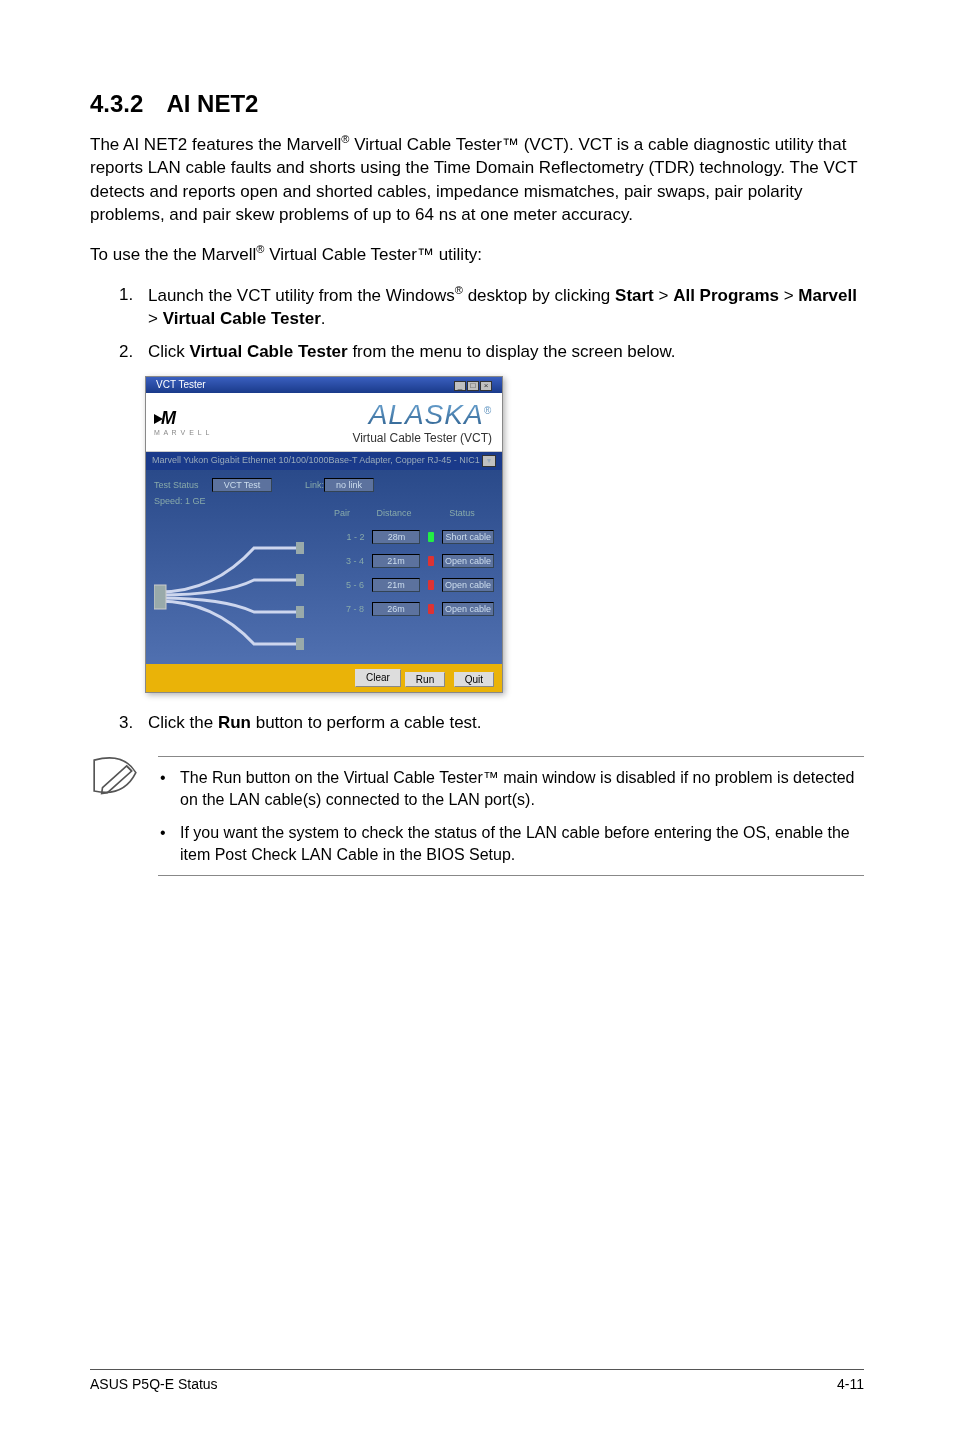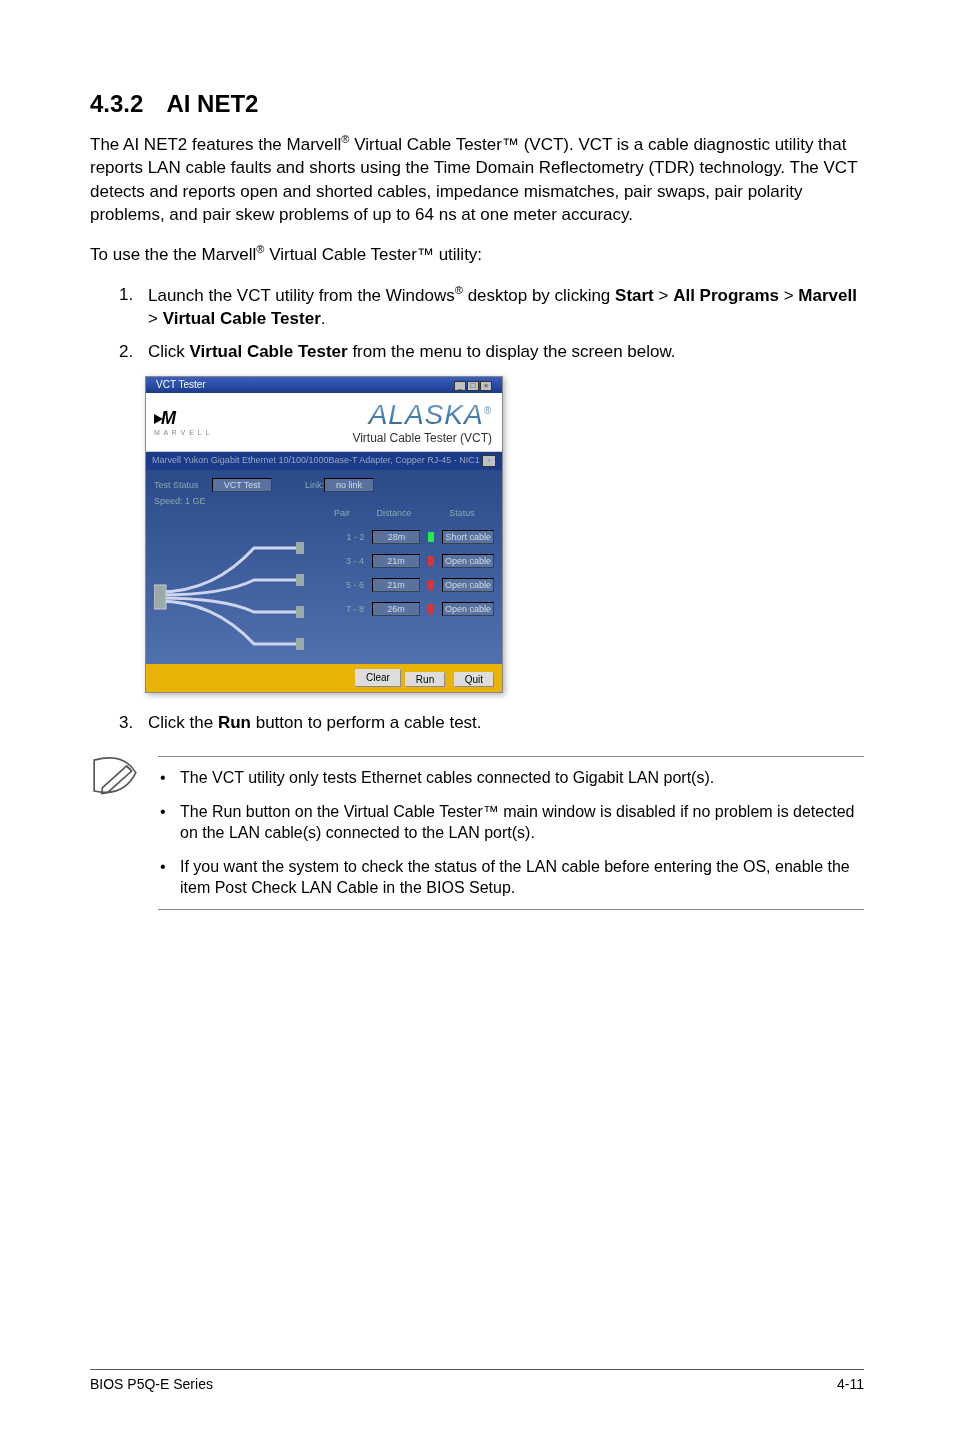--- a/index.html
+++ b/index.html
@@ -289,25 +289,24 @@
   <div class="note-box">
     <div class="note-icon">
       <svg viewBox="0 0 60 50">
         <path d="M5 5 Q 40 -5 55 20 Q 40 50 5 42 Z" fill="none" stroke="#555" stroke-width="2"></path>
         <path d="M15 38 L44 12 L50 18 L21 44 L14 45 Z" fill="none" stroke="#555" stroke-width="2"></path>
         <line x1="44" y1="12" x2="50" y2="18" stroke="#555" stroke-width="2"></line>
       </svg>
     </div>
     <div class="note-content">
       <ul>
-        <li>The VCT utility only tests Ethernet cables connected to Gigabit LAN port(s).</li>
         <li>The Run button on the Virtual Cable Tester™ main window is disabled if no problem is detected on the LAN cable(s) connected to the LAN port(s).</li>
         <li>If you want the system to check the status of the LAN cable before entering the OS, enable the item Post Check LAN Cable in the BIOS Setup.</li>
       </ul>
     </div>
   </div>
 
   <div class="footer-bar">
-    <span>BIOS P5Q-E Series</span>
+    <span>ASUS P5Q-E Status</span>
     <span>4-11</span>
   </div>
 
 </div>
 
 </body></html>

